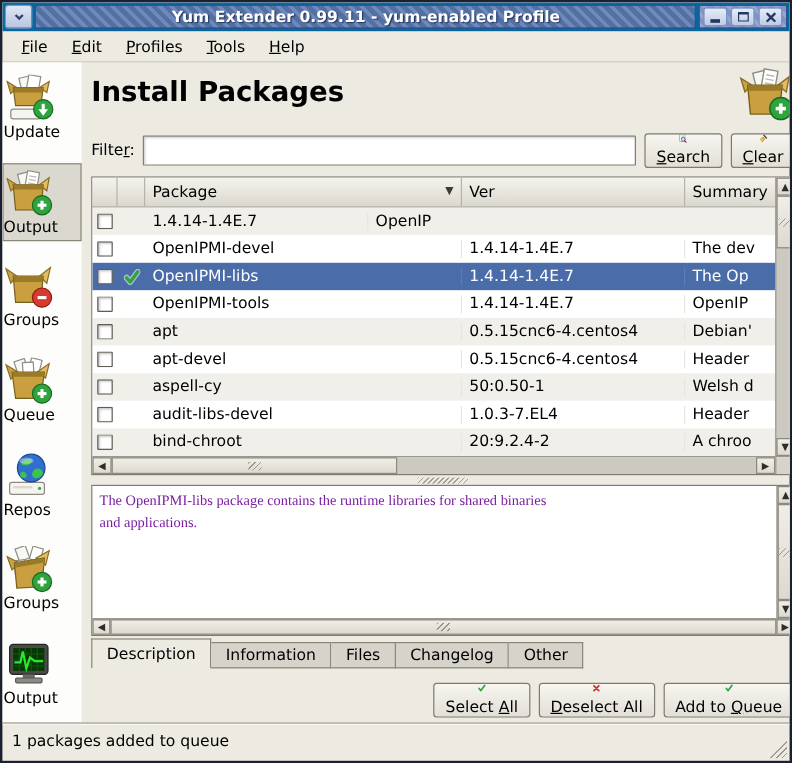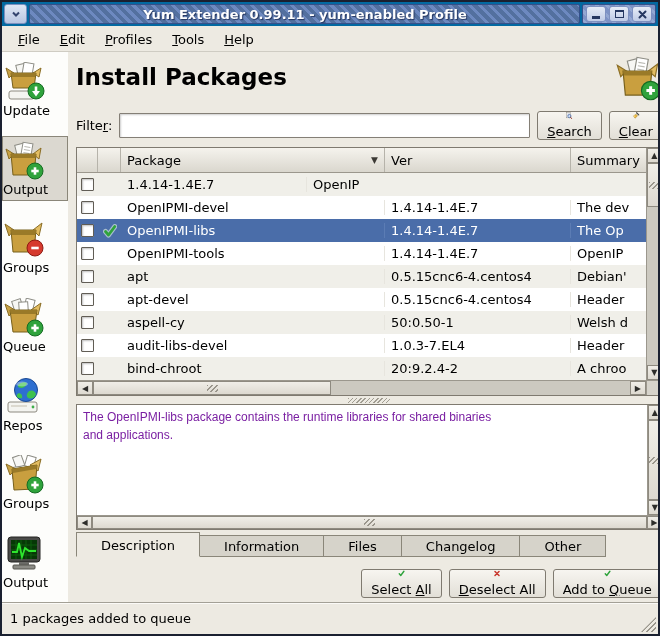--- a/index.html
+++ b/index.html
@@ -91,31 +91,31 @@
   .sb-thumb.h { width: 238px; height: 100%; }
   .corner { width: 16px; background: #d6d3cb; border-left: 1px solid #9b978d; }
 
   
   .paned { height: 8px; display: flex; align-items: center; justify-content: center; }
   .paned .hatch { width: 42px; height: 5px; background: repeating-linear-gradient(135deg, #a19d92 0 1px, transparent 1px 3px); }
 
   
   .desc-frame { border: 1px solid #7f7a70; height: 126px; display: flex; flex-direction: column; background: #fff; }
   .d-top { display: flex; flex: 1; overflow: hidden; }
-  .d-text { flex: 1; padding: 3px 6px; font-family: Liberation Sans, sans-serif; font-size: 12px;
+  .d-text { flex: 1; padding: 3px 6px; font-family: Liberation Serif, serif; font-size: 12px;
     line-height: 1.5; color: #7a1fa2; white-space: pre-wrap; overflow: hidden; }
   .d-vscroll { width: 15px; background: #ccc9c0; border-left: 1px solid #9b978d; display: flex; flex-direction: column; }
   .d-vscroll .sb-thumb { flex: 1; width: 100%; }
   .d-bottom { height: 14px; display: flex; border-top: 1px solid #9b978d; background: #ccc9c0; }
   .d-bottom .sb-btn { height: 100%; width: 15px; }
   .d-bottom .sb-thumb { flex: 1; height: 100%; }
 
   
   .tabs { display: flex; align-items: flex-end; height: 25px; margin-top: 2px; }
-  .tab { height: 22px; padding: 3px 24px; background: #d6d3ca; border: 1px solid #8a8679; border-left-width: 0; white-space: nowrap; }
+  .tab { height: 22px; padding: 3px 12px; background: #d6d3ca; border: 1px solid #8a8679; border-left-width: 0; white-space: nowrap; }
   .tab:first-child { border-left-width: 1px; }
   .tab.active { height: 25px; padding-top: 5px; background: #edeae2; border-left-width: 1px; border-bottom-color: #edeae2; }
 
   
   .actions { display: flex; justify-content: flex-end; gap: 7px; margin-top: 12px; padding-right: 1px; }
 
   
   .statusbar { position: absolute; left: 0; right: 0; bottom: 0; height: 32px; border-top: 1px solid #a3a096;
     box-shadow: inset 0 1px 0 #fbfaf7; display: flex; align-items: center; padding: 0 8px; }
   .resize-grip { position: absolute; right: 2px; bottom: 2px; width: 15px; height: 15px;

